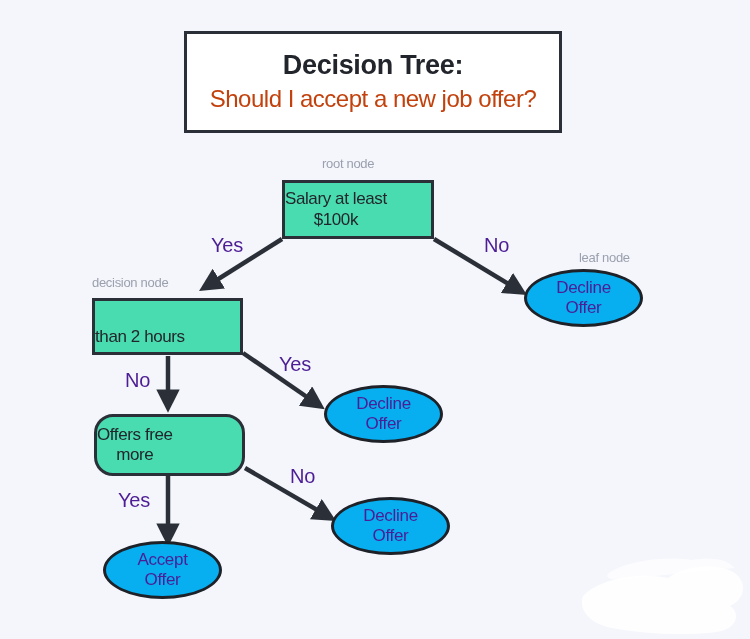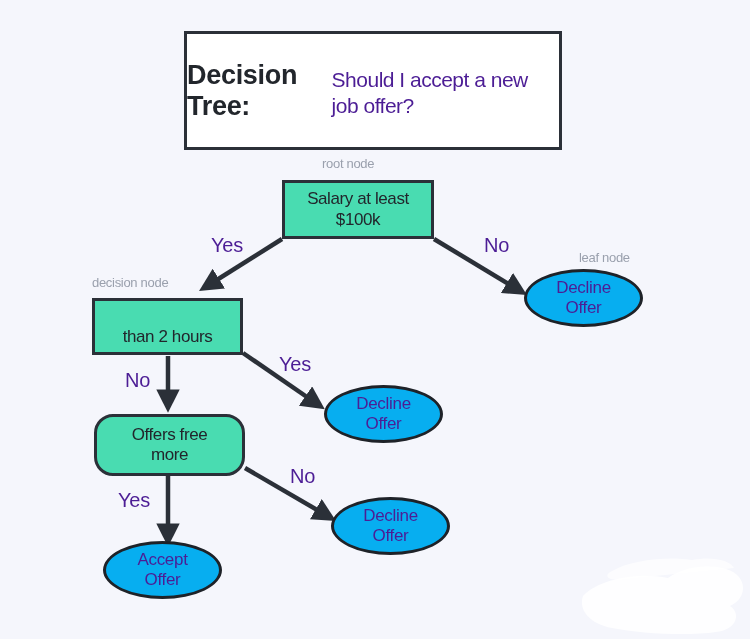--- a/index.html
+++ b/index.html
@@ -25,52 +25,53 @@
     left: 0; top: 0;
     width: 750px;
     height: 639px;
   }
   
   .title-card {
     position: absolute;
     left: 184px;
     top: 31px;
     width: 378px;
-    height: 119px;
+    height: 102px;
     background: #ffffff;
     border: 3px solid #2b3038;
     box-sizing: border-box;
     display: flex;
+    flex-direction: column;
     align-items: center;
     justify-content: center;
   }
   .title-main {
     font-size: 27px;
     font-weight: bold;
     color: #22262c;
     letter-spacing: -0.3px;
     line-height: 1.12;
   }
   .title-sub {
-    font-size: 21px;
+    font-size: 24px;
     font-weight: normal;
-    color: #4c1d95;
+    color: #c2410c;
     letter-spacing: -0.5px;
     line-height: 1.2;
     margin-top: 4px;
   }
   
   .node-rect {
     position: absolute;
     background: #49dcb1;
     border: 3px solid #2b3038;
     box-sizing: border-box;
     display: flex;
     align-items: center;
-    justify-content: center;
+    justify-content: flex-start;
     text-align: center;
     color: #22262c;
     font-size: 17px;
     line-height: 1.18;
     letter-spacing: -0.4px;
   }
   
   .node-ellipse {
     position: absolute;
     background: #07aef0;

